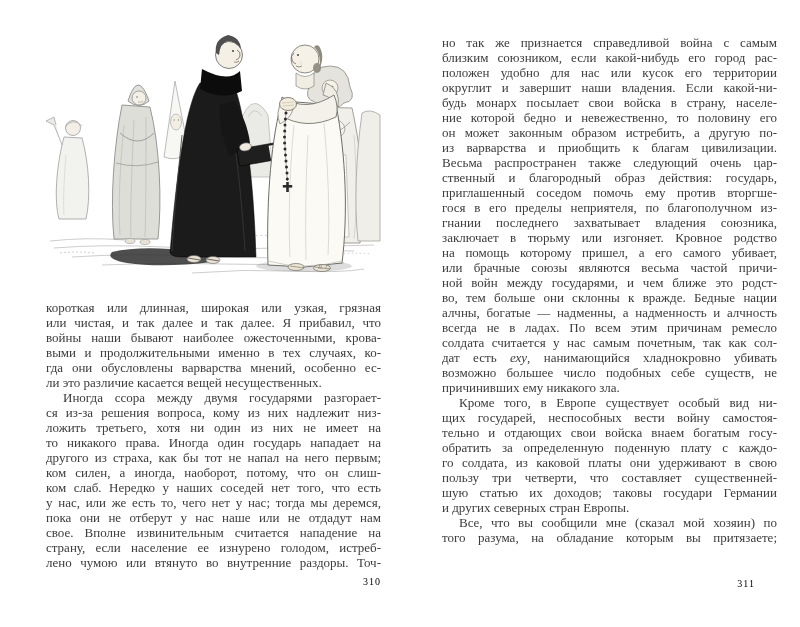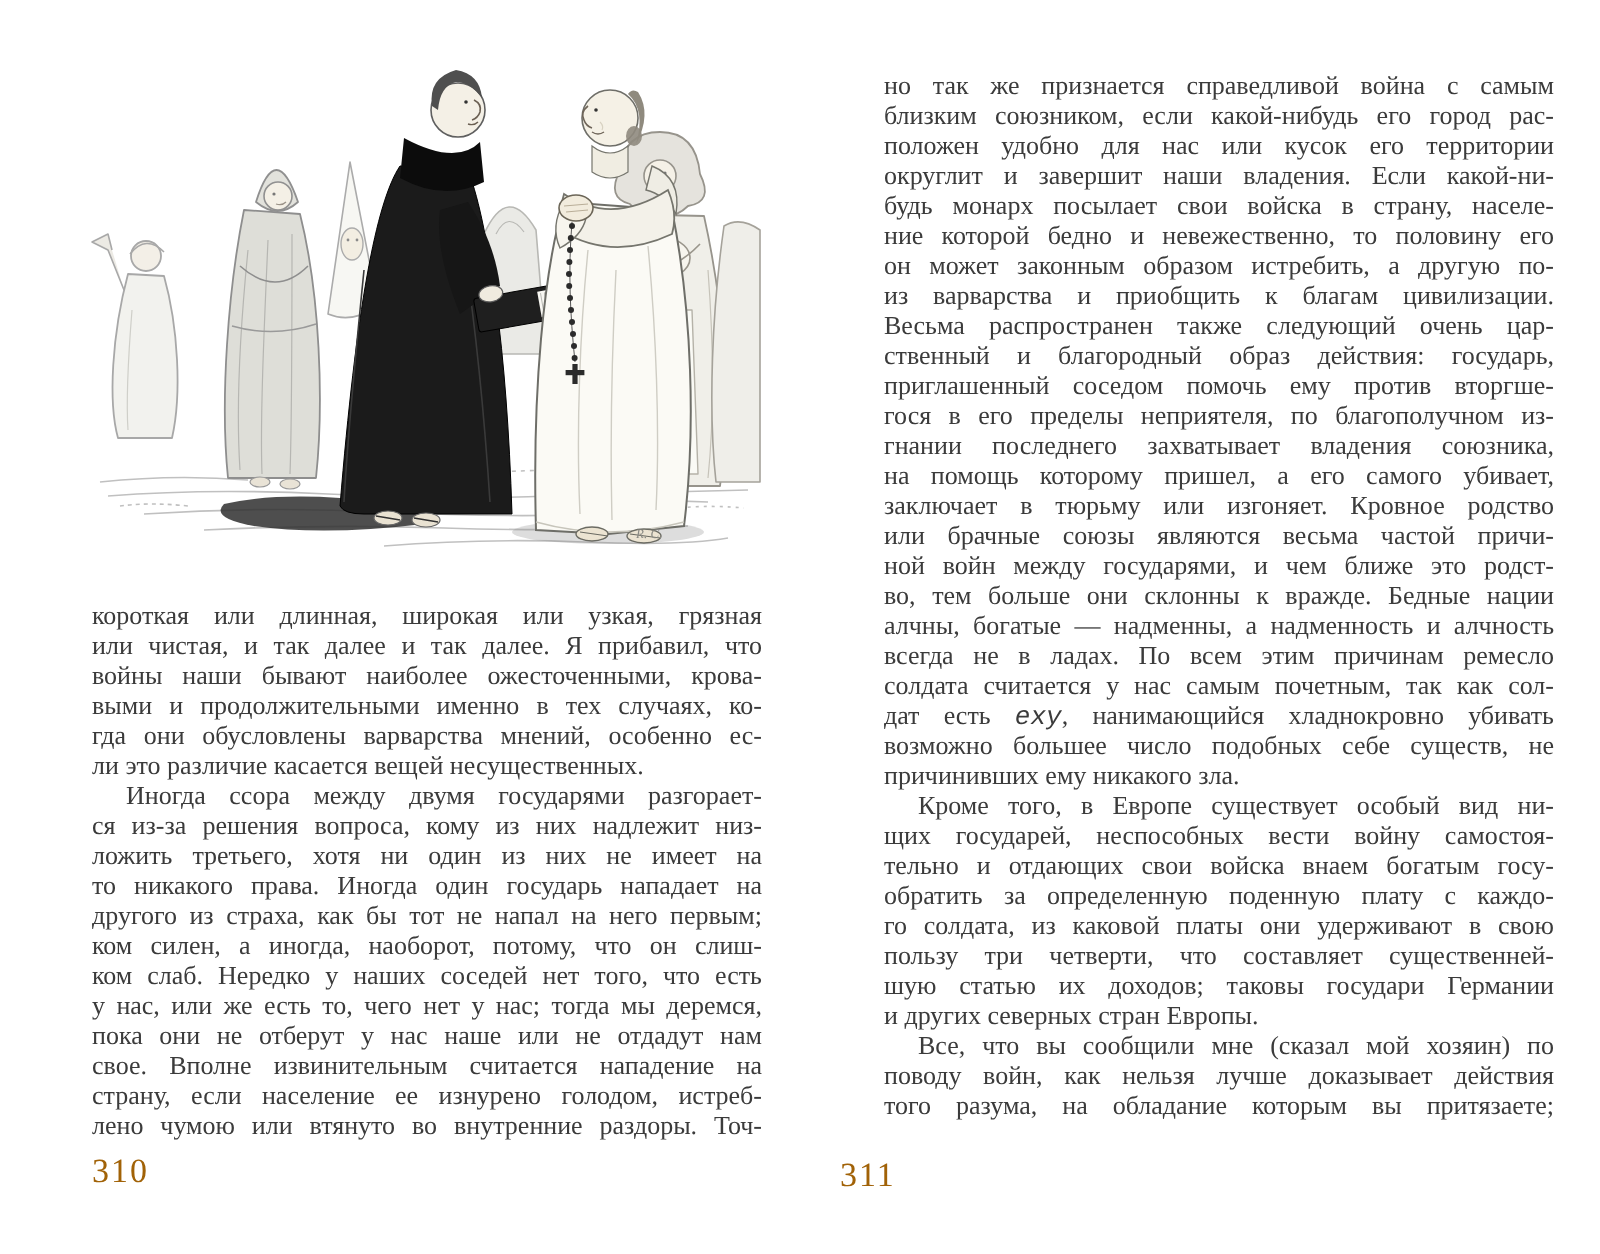--- a/index.html
+++ b/index.html
@@ -23,27 +23,27 @@
     height: 15px;
     line-height: 15px;
     font-size: 13px;
     text-align: justify;
     text-align-last: justify;
     white-space: normal;
     overflow: visible;
   }
   .line.end { text-align: left; text-align-last: left; }
   .line.indent { text-indent: 17px; }
-  .line i { font-style: italic; font-family: Liberation Mono, monospace; }
+  .line i { font-style: italic; }
   .page-number {
     position: absolute;
     left: 0; width: 100%;
-    text-align: left;
-    font-size: 17px;
-    color: #a16207;
+    text-align: right;
+    font-size: 10px;
+    color: #000000;
     letter-spacing: 1px;
   }
   .page-left  .page-number { top: 576px; }
   .page-right .page-number { top: 578px; }
 </style>
 </head>
 <body>
 
 <div class="book">
 
@@ -211,40 +211,39 @@
         <div class="line">округлит и завершит наши владения. Если какой-ни-</div>
         <div class="line">будь монарх посылает свои войска в страну, населе-</div>
         <div class="line">ние которой бедно и невежественно, то половину его</div>
         <div class="line">он может законным образом истребить, а другую по-</div>
         <div class="line">из варварства и приобщить к благам цивилизации.</div>
         <div class="line">Весьма распространен также следующий очень цар-</div>
         <div class="line">ственный и благородный образ действия: государь,</div>
         <div class="line">приглашенный соседом помочь ему против вторгше-</div>
         <div class="line">гося в его пределы неприятеля, по благополучном из-</div>
         <div class="line">гнании последнего захватывает владения союзника,</div>
+        <div class="line">заключает в тюрьму или изгоняет. Кровное родство</div>
         <div class="line">на помощь которому пришел, а его самого убивает,</div>
-        <div class="line">заключает в тюрьму или изгоняет. Кровное родство</div>
         <div class="line">или брачные союзы являются весьма частой причи-</div>
         <div class="line">ной войн между государями, и чем ближе это родст-</div>
         <div class="line">во, тем больше они склонны к вражде. Бедные нации</div>
         <div class="line">алчны, богатые — надменны, а надменность и алчность</div>
         <div class="line">всегда не в ладах. По всем этим причинам ремесло</div>
         <div class="line">солдата считается у нас самым почетным, так как сол-</div>
         <div class="line">дат есть <i>еху</i>, нанимающийся хладнокровно убивать</div>
         <div class="line">возможно большее число подобных себе существ, не</div>
         <div class="line end">причинивших ему никакого зла.</div>
         <div class="line indent">Кроме того, в Европе существует особый вид ни-</div>
         <div class="line">щих государей, неспособных вести войну самостоя-</div>
         <div class="line">тельно и отдающих свои войска внаем богатым госу-</div>
         <div class="line">обратить за определенную поденную плату с каждо-</div>
         <div class="line">го солдата, из каковой платы они удерживают в свою</div>
         <div class="line">пользу три четверти, что составляет существенней-</div>
         <div class="line">шую статью их доходов; таковы государи Германии</div>
         <div class="line end">и других северных стран Европы.</div>
         <div class="line indent">Все, что вы сообщили мне (сказал мой хозяин) по</div>
-        <div class="line">поводу войн, как нельзя лучше доказывает действия</div>
         <div class="line">того разума, на обладание которым вы притязаете;</div>
       </div>
 
     <div class="page-number">311</div>
   </div>
 
 </div>
 
 </body></html>

